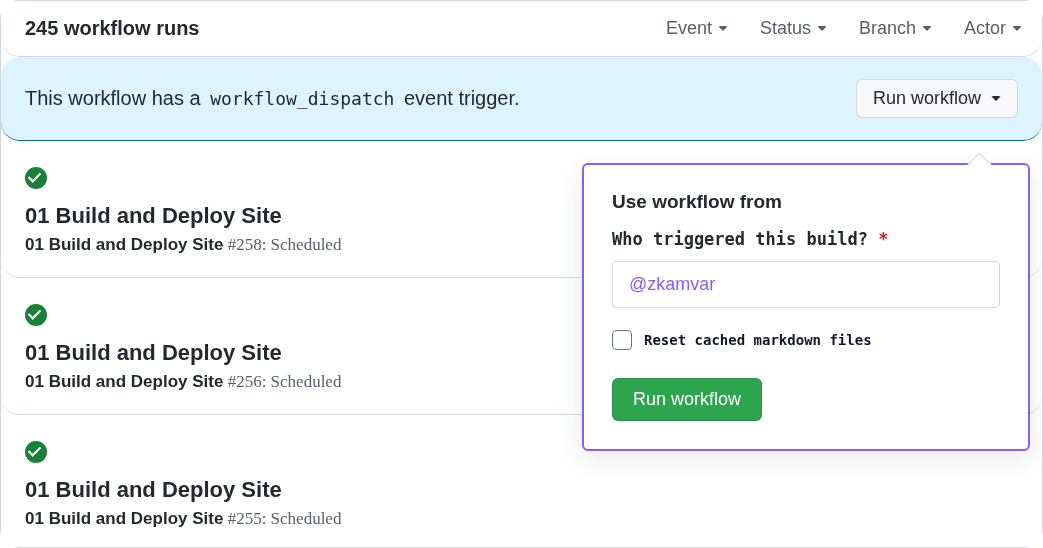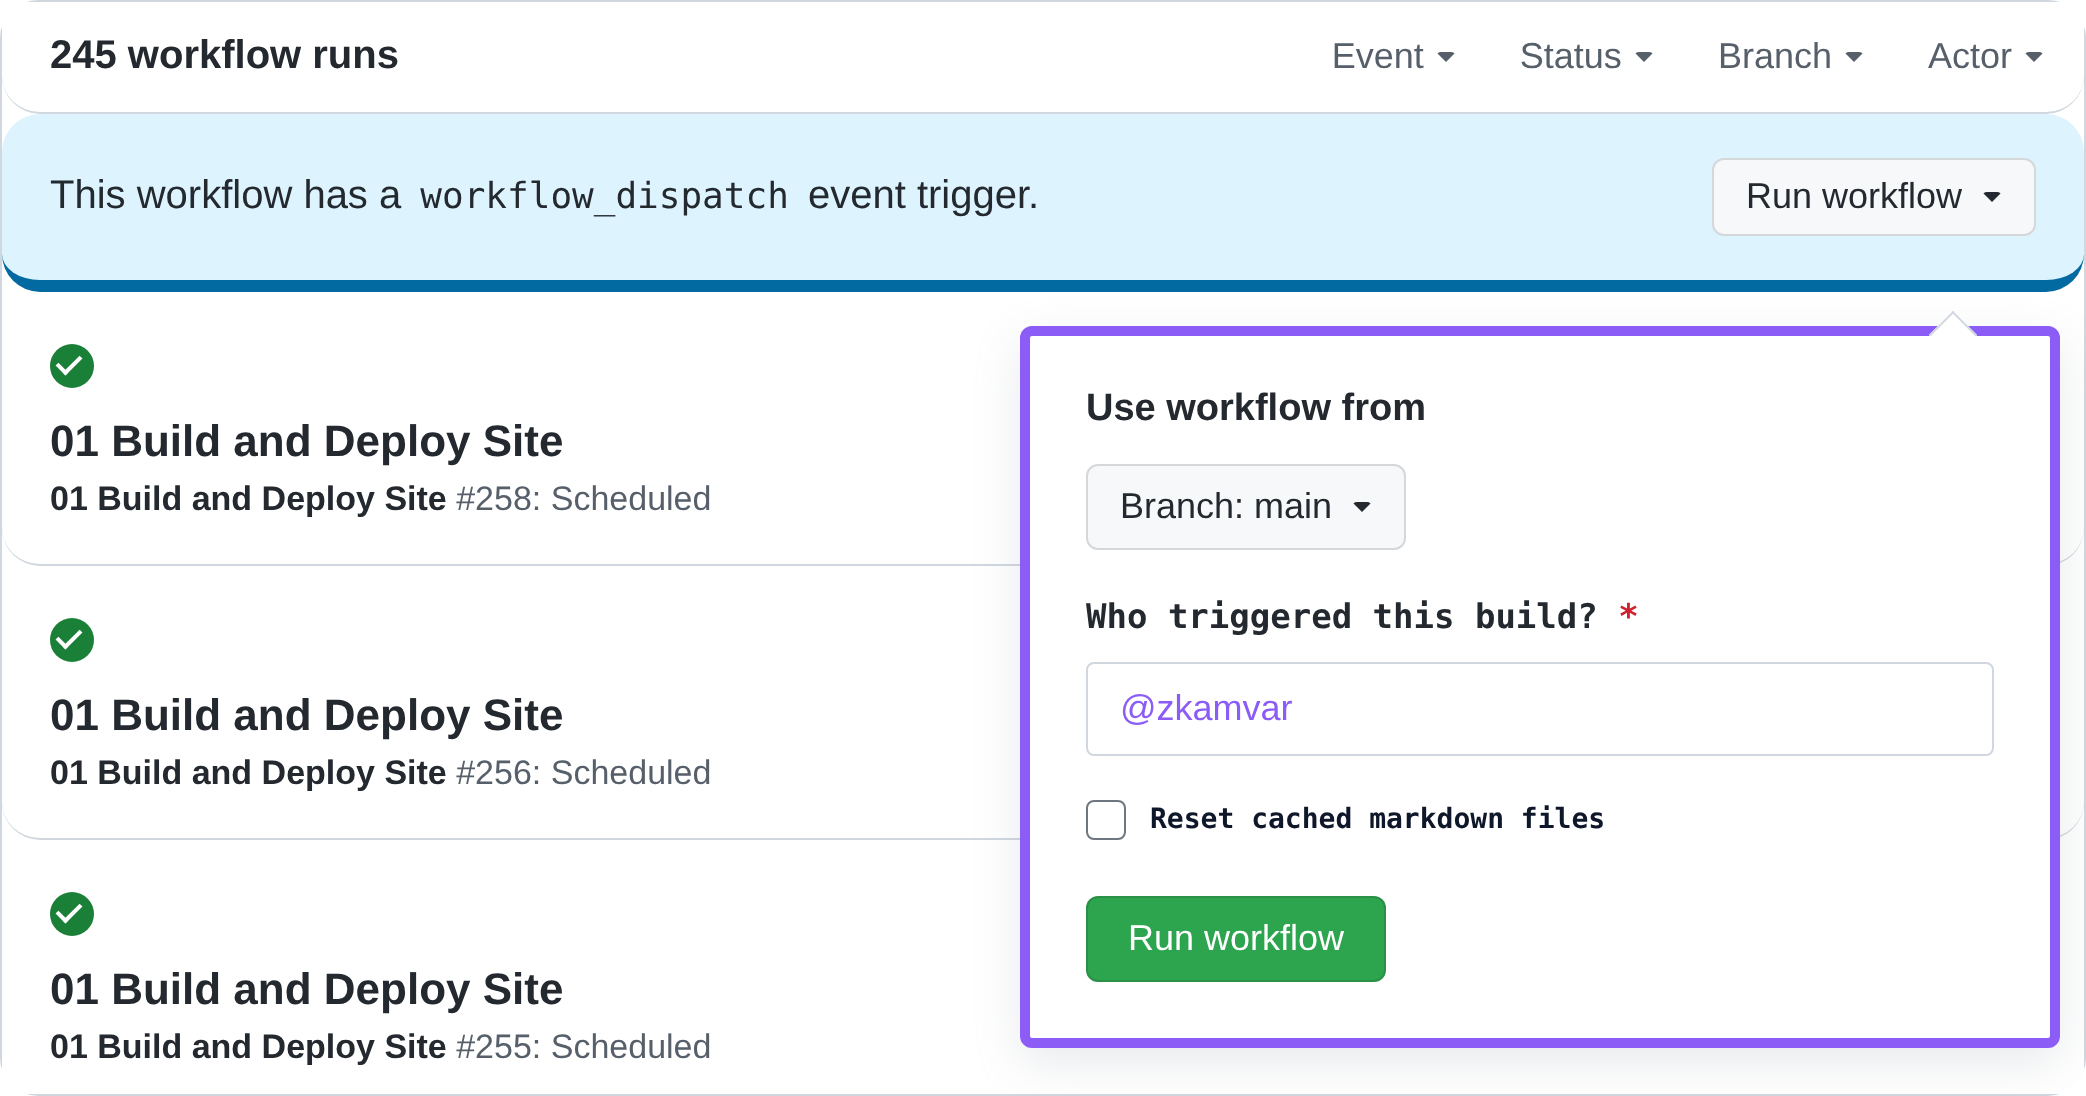--- a/index.html
+++ b/index.html
@@ -49,21 +49,21 @@
     display: inline-block;
     width: 0; height: 0;
     border-left: 5px solid transparent;
     border-right: 5px solid transparent;
     border-top: 5px solid currentColor;
     vertical-align: middle;
     margin-left: 2px;
   }
   .dispatch-banner {
     background: #ddf4ff;
-    border-bottom: 6px solid #0369a1;
+    border-bottom: 1px solid #0369a1;
     padding: 22px 24px;
     display: flex;
     align-items: center;
     justify-content: space-between;
     font-size: 20px;
     color: #24292f;
   }
   .dispatch-banner code {
     font-family: ui-monospace, SFMono-Regular, Menlo, Consolas, monospace;
     font-size: 18px;
@@ -114,29 +114,29 @@
     font-size: 22px;
     font-weight: 700;
     color: #24292f;
     margin-bottom: 6px;
   }
   .run-sub {
     font-size: 17px;
     color: #24292f;
   }
   .run-sub .bold { font-weight: 700; }
-  .run-sub .muted { color: #57606a; font-weight: 400; }
+  .run-sub .muted { color: #57606a; font-weight: 400; font-family: Liberation Serif, serif; }
   
   .wf-dropdown {
     position: absolute;
     top: 162px;
     right: 12px;
-    width: 520px;
-    background: #fff;
-    border: 5px solid #8b5cf6;
+    width: 448px;
+    background: #fff;
+    border: 2px solid #8b5cf6;
     border-radius: 6px;
     box-shadow: 0 8px 24px rgba(140,149,159,0.2);
     padding: 26px 28px 28px 28px;
     z-index: 10;
   }
   .wf-dropdown::before {
     content: "";
     position: absolute;
     top: -9px;
     right: 40px;
@@ -277,24 +277,20 @@
         <div class="run-title">01 Build and Deploy Site</div>
         <div class="run-sub">
           <span class="bold">01 Build and Deploy Site</span><span class="muted"> #255: Scheduled</span>
         </div>
       </div>
     </div>
   </div>
 
   <div class="wf-dropdown">
     <div class="wf-heading">Use workflow from</div>
-    <button class="branch-select">
-      <span>Branch: main</span>
-      <span class="caret"></span>
-    </button>
     <label class="wf-label">
       <span>Who triggered this build?</span> <span class="req">*</span>
     </label>
     <input class="wf-input" type="text" value="@zkamvar" style="">
     <div class="wf-check-row">
       <div class="wf-check" role="checkbox" aria-checked="false"></div>
       <span class="wf-check-label">Reset cached markdown files</span>
     </div>
     <button class="wf-submit">Run workflow</button>
   </div>

